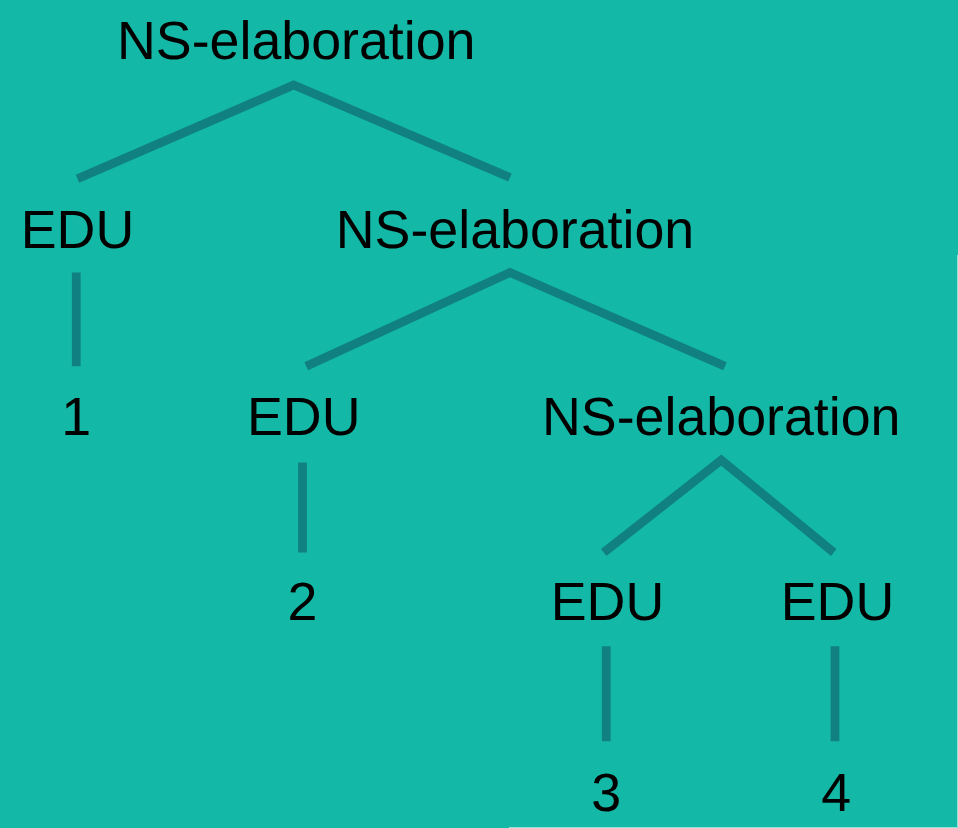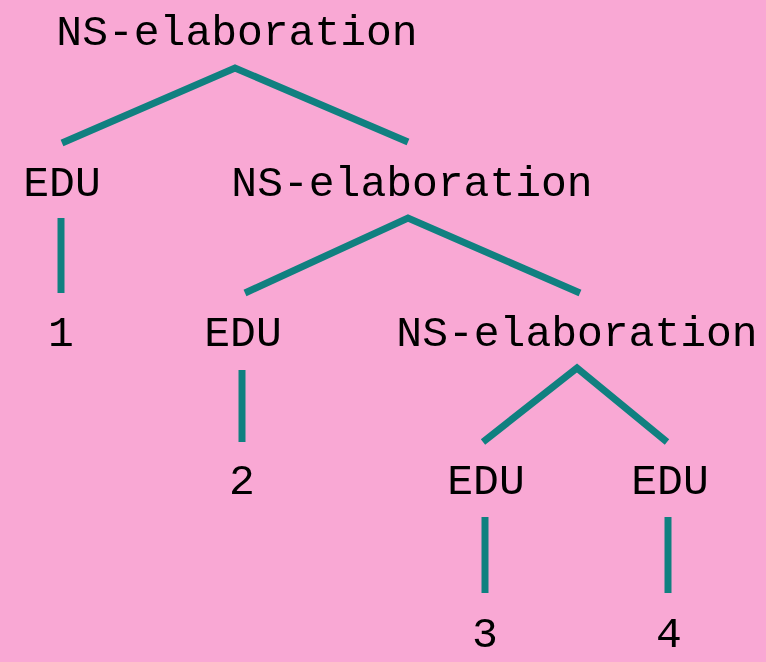--- a/index.html
+++ b/index.html
@@ -4,23 +4,23 @@
 <style>
   html, body {
     margin: 0;
     padding: 0;
     background: #ffffff;
   }
   .stage {
     position: relative;
     width: 766px;
     height: 662px;
-    background: #f9a8d4;
+    background: #14b8a6;
     overflow: hidden;
-    font-family: Liberation Mono, monospace;
+    font-family: Liberation Sans, sans-serif;
   }
   .edges {
     position: absolute;
     left: 0;
     top: 0;
     width: 766px;
     height: 662px;
   }
   .edges polyline, .edges line {
     fill: none;

